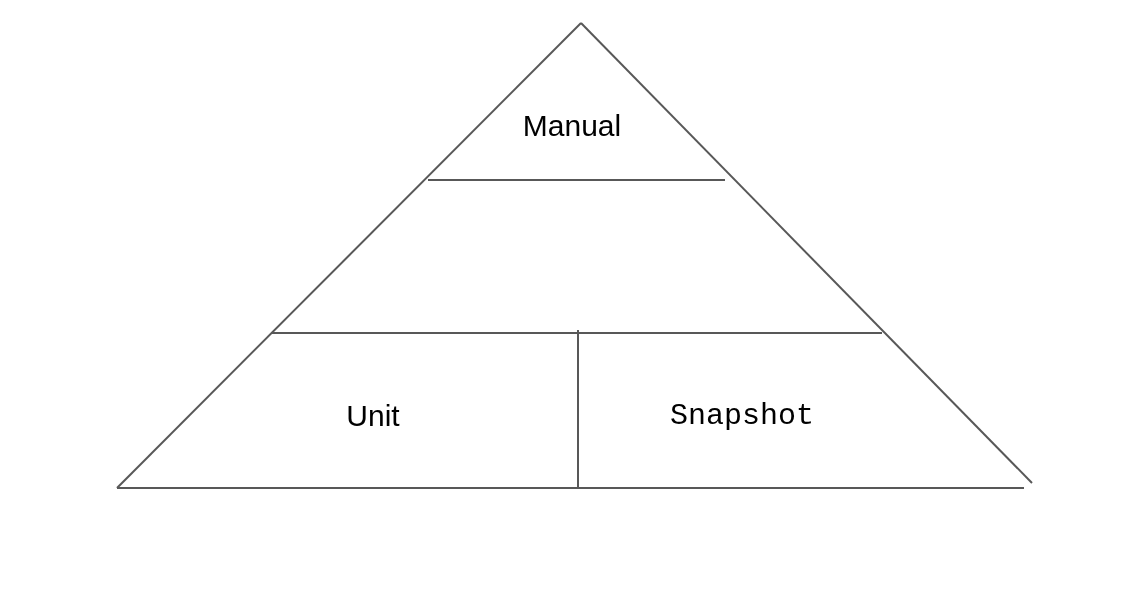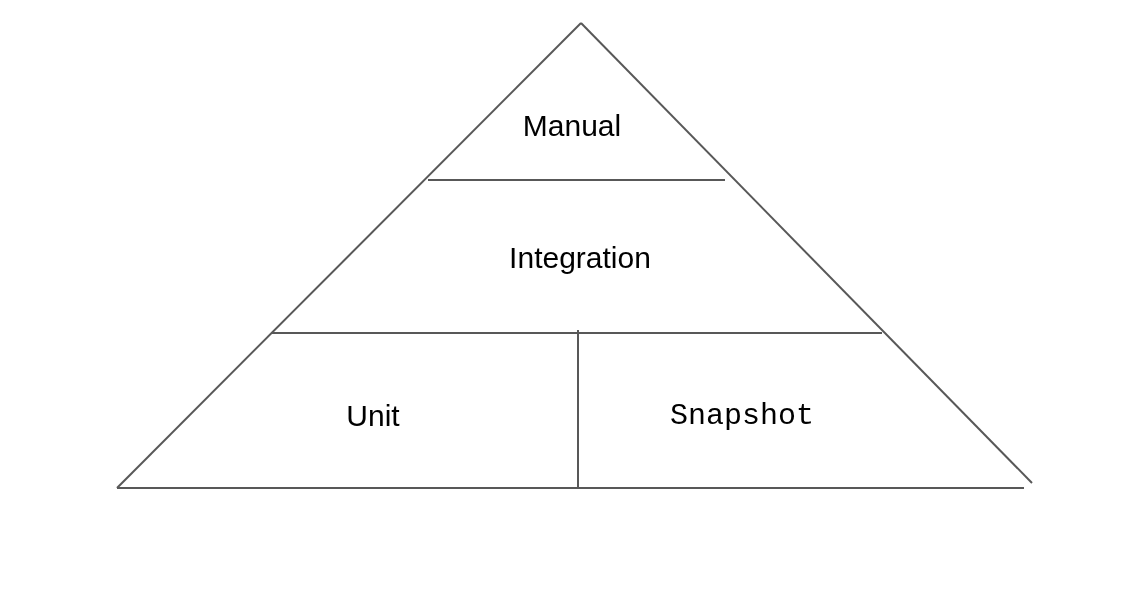--- a/index.html
+++ b/index.html
@@ -55,19 +55,18 @@
     <line x1="581" y1="23" x2="117" y2="488" stroke="#585858"></line>
     <line x1="581" y1="23" x2="1032" y2="483" stroke="#585858"></line>
     <line x1="117" y1="488" x2="1024" y2="488" stroke="#585858"></line>
     <line x1="428" y1="180" x2="725" y2="180" stroke="#585858"></line>
     <line x1="271" y1="333" x2="882" y2="333" stroke="#585858"></line>
     <line x1="578" y1="330" x2="578" y2="488" stroke="#585858"></line>
   </svg>
 
   <div class="level-label" id="lbl-manual">Manual</div>
 
-  <div class="level-label" id="lbl-integration">Integration</div>
 
   <div class="level-label" id="lbl-unit">Unit</div>
 
   <div class="level-label" id="lbl-snapshot">Snapshot</div>
 
 </div>
 
 </body></html>

